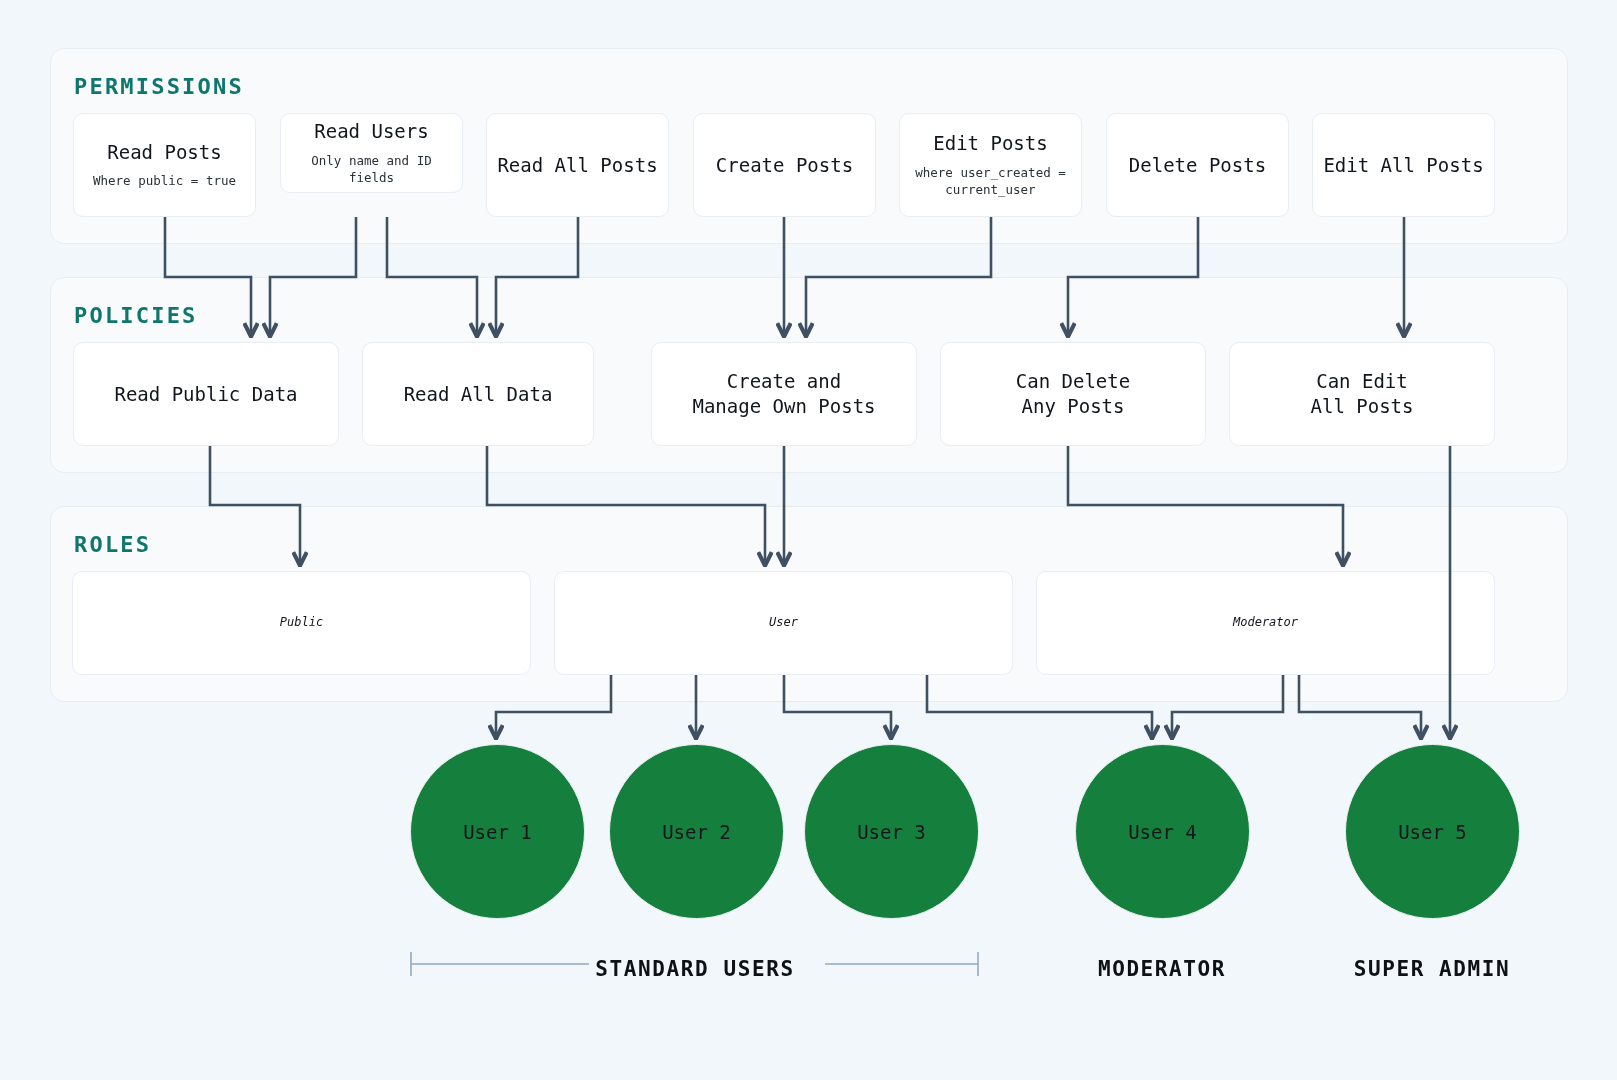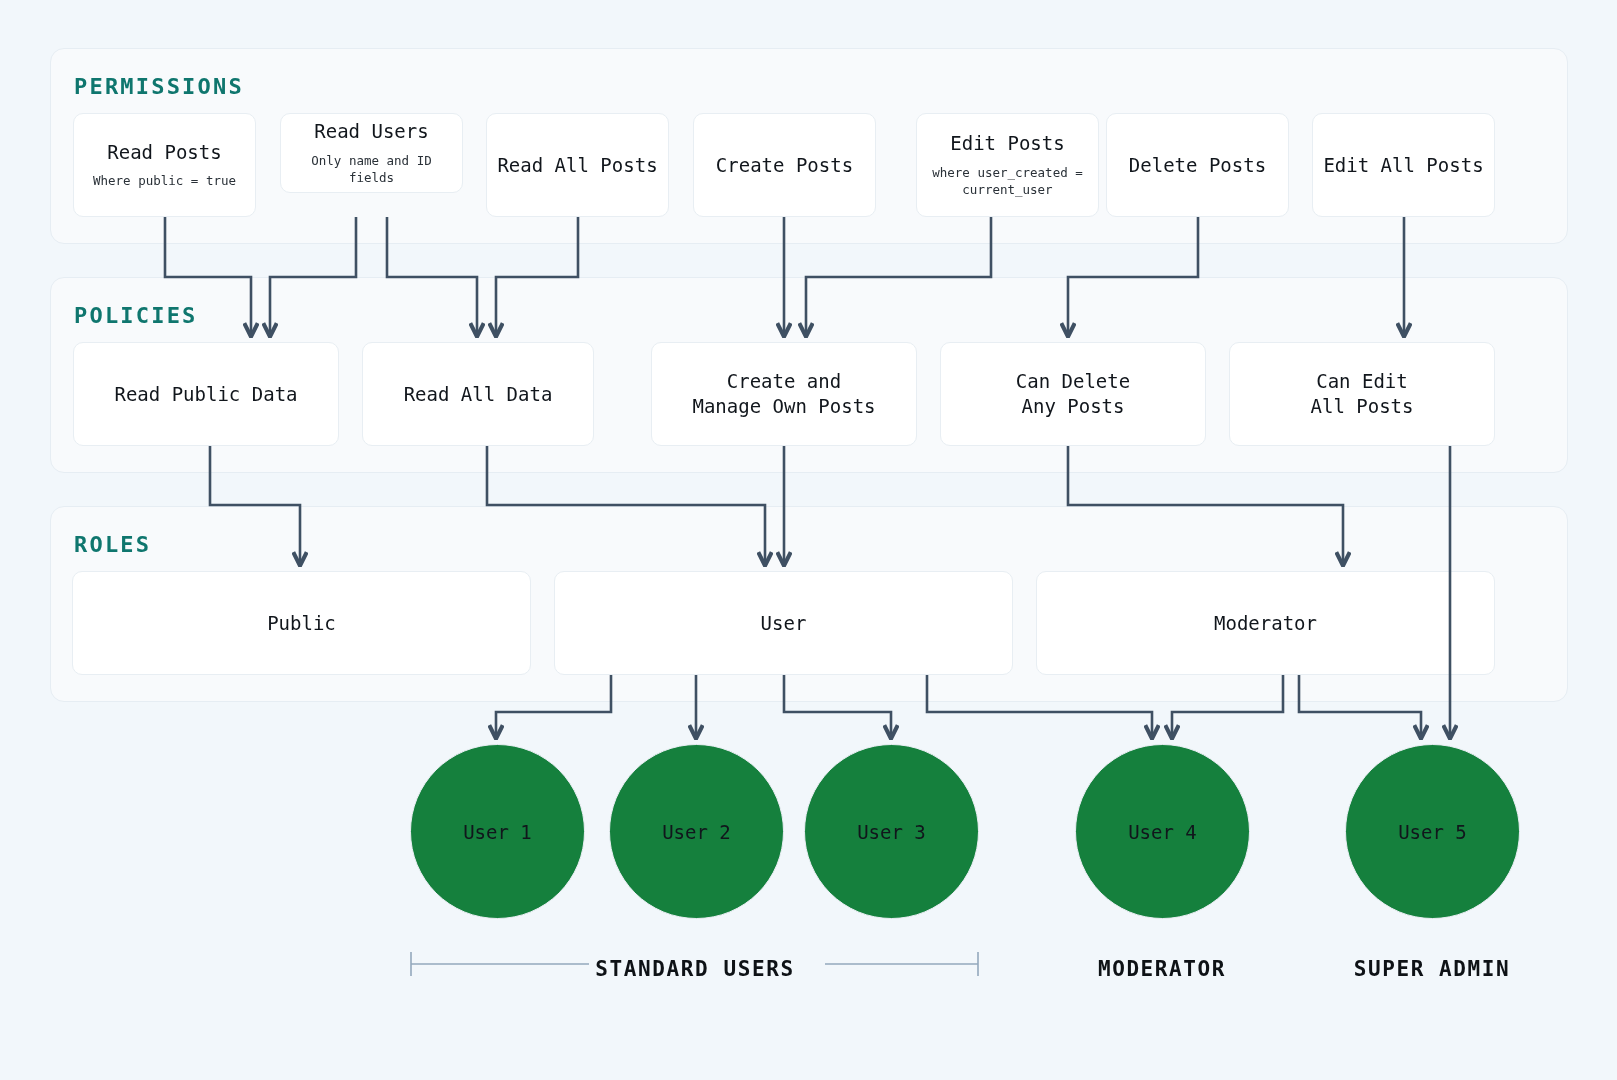--- a/index.html
+++ b/index.html
@@ -61,21 +61,22 @@
   }
   .node-sub {
     font-family: "DejaVu Sans Mono", "Liberation Mono", monospace;
     font-size: 12.5px;
     color: #2a3138;
     line-height: 1.35;
     margin-top: 9px;
     white-space: pre-line;
   }
   .role-node .node-title {
-    font-size: 19px;
+    font-size: 12px;
+    font-style: italic;
   }
 
   
   .user-circle {
     position: absolute;
     background: #15803d;
     border: 1px solid #e9eef3;
     border-radius: 50%;
     box-sizing: border-box;
     display: flex;
@@ -141,21 +142,21 @@
   </div>
 
   <div class="node" style="left:486px; top:113px; width:183px; height:104px;">
     <div class="node-title">Read All Posts</div>
   </div>
 
   <div class="node" style="left:693px; top:113px; width:183px; height:104px;">
     <div class="node-title">Create Posts</div>
   </div>
 
-  <div class="node" style="left:899px; top:113px; width:183px; height:104px;margin-left:17px;">
+  <div class="node" style="left:899px; top:113px; width:183px; height:104px;">
     <div class="node-title">Edit Posts</div>
     <div class="node-sub">where user_created =
 current_user</div>
   </div>
 
   <div class="node" style="left:1106px; top:113px; width:183px; height:104px;">
     <div class="node-title">Delete Posts</div>
   </div>
 
   <div class="node" style="left:1312px; top:113px; width:183px; height:104px;">

